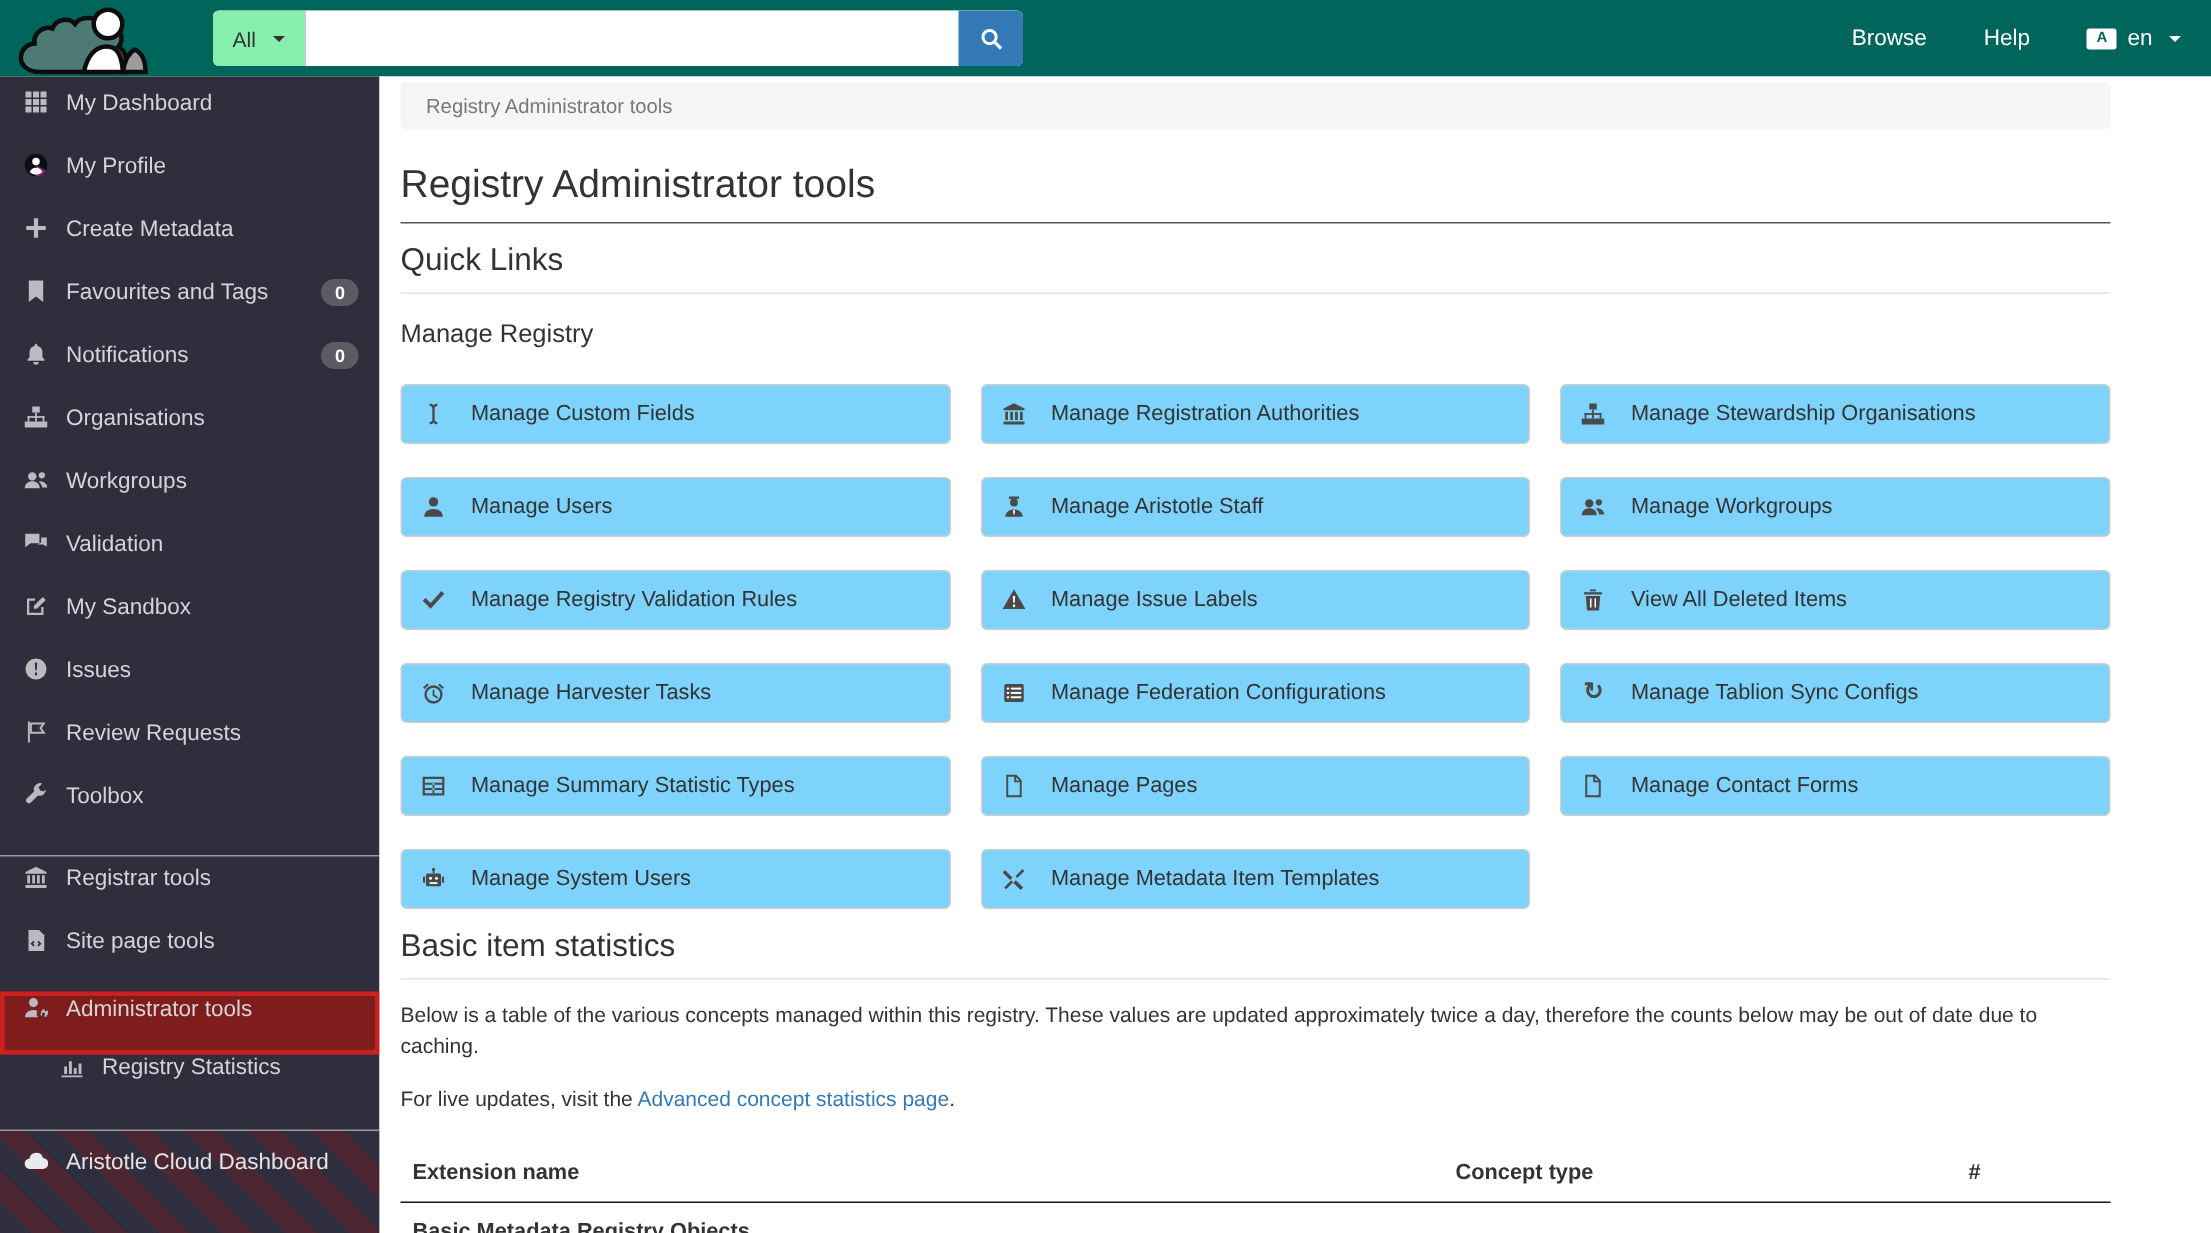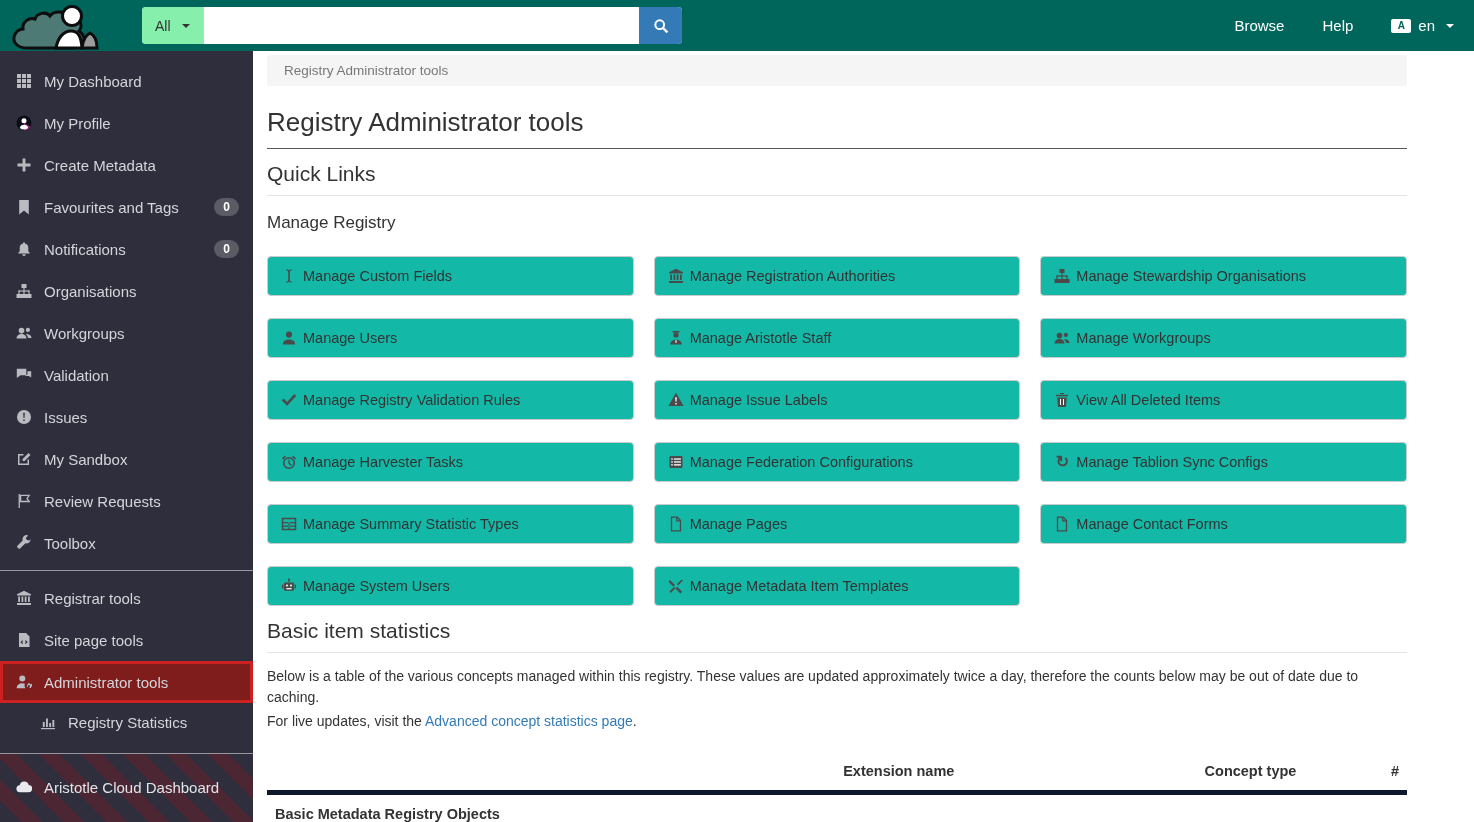--- a/index.html
+++ b/index.html
@@ -25,21 +25,21 @@
   .lang-box { display:inline-flex; align-items:center; justify-content:center; width:20px;
     height:14px; background:#fff; color:#00665c; border-radius:2px; font-size:10px;
     font-weight:bold; }
 
   
   .layout { display:flex; height:771px; }
 
   
   .sidebar { width:253px; background:#2e2e3d; display:flex; flex-direction:column;
     padding-top:9px; flex-shrink:0; }
-  .side-item { height:42px; display:flex; align-items:center; gap:10px; padding:0 14px;
+  .side-item { height:42px; display:flex; align-items:flex-start; gap:10px; padding:0 14px;
     color:#d4d5d9; font-size:15px; cursor:pointer; }
   .side-item .ico { width:20px; display:inline-flex; justify-content:center; color:#b9bbc1; }
   .badge { margin-left:auto; background:#5b5b66; color:#fff; border-radius:10px;
     font-size:12px; padding:2px 9px; font-weight:bold; }
   .divider { border-top:1px solid #97979f; margin:6px 0; }
   .side-item.selected { background:#7f1d1d; border:3px solid #cb2121; padding:0 11px; }
   .side-item.subitem { padding-left:38px; height:38px; }
   .side-footer { margin-top:auto; border-top:1px solid #97979f;
     background:repeating-linear-gradient(45deg,#2e2e3d 0 15px,#4c2632 15px 30px);
     padding:12px 0 14px; }
@@ -52,34 +52,34 @@
   .breadcrumb { margin-top:4px; background:#f5f5f5; border-radius:3px; padding:8px 17px;
     font-size:13.5px; color:#787878; }
   h1.page-title { font-size:26px; font-weight:normal; color:#333; margin-top:21px;
     padding-bottom:10px; border-bottom:1px solid #555; }
   h2.section { font-size:21px; font-weight:normal; color:#333; margin-top:13px;
     padding-bottom:9px; border-bottom:1px solid #e3e3e3; }
   h3.group { font-size:17px; font-weight:normal; color:#333; margin:17px 0 0; }
 
   .btn-grid { display:grid; grid-template-columns:repeat(3,1fr); column-gap:20px;
     row-gap:22px; margin-top:23px; }
-  .qbtn { height:40px; border:1px solid #ccc; border-radius:4px; background:#14b8a6;
-    display:flex; align-items:center; gap:5px; padding:0 12px; font-size:14.5px;
+  .qbtn { height:40px; border:1px solid #ccc; border-radius:4px; background:#7dd3fc;
+    display:flex; align-items:center; gap:16px; padding:0 12px; font-size:14.5px;
     color:#333; cursor:pointer; font-family:inherit; text-align:left; }
   .qbtn .ico { width:18px; display:inline-flex; justify-content:center; color:#4a4a4a; }
 
   .stats-head { margin-top:24px; }
   p.desc { font-size:14px; color:#333; line-height:1.5; margin-top:13px; }
-  p.live { font-size:14px; color:#333; margin-top:5px; }
+  p.live { font-size:14px; color:#333; margin-top:16px; }
   a.blue-link { color:#337ab7; text-decoration:none; cursor:pointer; }
 
   table.stats { width:100%; border-collapse:collapse; margin-top:25px; font-size:14.5px;
     color:#333; }
-  table.stats th { text-align:right; font-weight:bold; padding:9px 8px 11px;
-    border-bottom:5px solid #0f172a; }
+  table.stats th { text-align:left; font-weight:bold; padding:9px 8px 11px;
+    border-bottom:1px solid #0f172a; }
   table.stats td { padding:11px 8px; }
   td.group-cell { font-weight:bold; border-bottom:1px solid #ddd; }
   .col-ext { width:61%; } .col-type { width:30%; } .col-num { width:9%; }
 
   .glyph { font-size:15px; line-height:1; }
   svg { display:block; }
 </style>
 </head>
 <body>
 
@@ -195,34 +195,34 @@
           <svg width="16" height="16" viewBox="0 0 16 16" fill="currentColor">
             <path d="M.8 1.8h9.5v6.4H4.5L.8 10.9z"></path>
             <path d="M11.4 4.3h3.8v6.2l-2.5-1.5H8.8l2.6-1.4z"></path>
           </svg>
         </span>
       <span>Validation</span>
     </div>
     <div class="side-item">
       <span class="ico">
           <svg width="16" height="16" viewBox="0 0 16 16" fill="currentColor">
+            <path d="M13 8.6V14H2V3h5.4v1.5H3.5v8h8V8.6z"></path>
+            <path d="M6.6 7.9 12.5 2l2 2-5.9 5.9H6.6z"></path>
+          </svg>
+        </span>
+      <span>My Sandbox</span>
+    </div>
+    <div class="side-item">
+      <span class="ico">
+          <svg width="16" height="16" viewBox="0 0 16 16" fill="currentColor">
             <circle cx="8" cy="8" r="7"></circle>
             <path fill="#2e2e3d" d="M7.2 3.7h1.6l-.3 5.2H7.5zM7.3 10.4h1.4v1.7H7.3z"></path>
           </svg>
         </span>
       <span>Issues</span>
-    </div>
-    <div class="side-item">
-      <span class="ico">
-          <svg width="16" height="16" viewBox="0 0 16 16" fill="currentColor">
-            <path d="M13 8.6V14H2V3h5.4v1.5H3.5v8h8V8.6z"></path>
-            <path d="M6.6 7.9 12.5 2l2 2-5.9 5.9H6.6z"></path>
-          </svg>
-        </span>
-      <span>My Sandbox</span>
     </div>
     <div class="side-item">
       <span class="ico">
           <svg width="16" height="16" viewBox="0 0 16 16" fill="currentColor">
             <path d="M2.6 1h1.3v14H2.6z"></path>
             <path d="M4.6 2.3h8.6l-2.2 3.1 2.2 3.1H4.6z" fill="none" stroke="currentColor" stroke-width="1.3"></path>
           </svg>
         </span>
       <span>Review Requests</span>
     </div>

